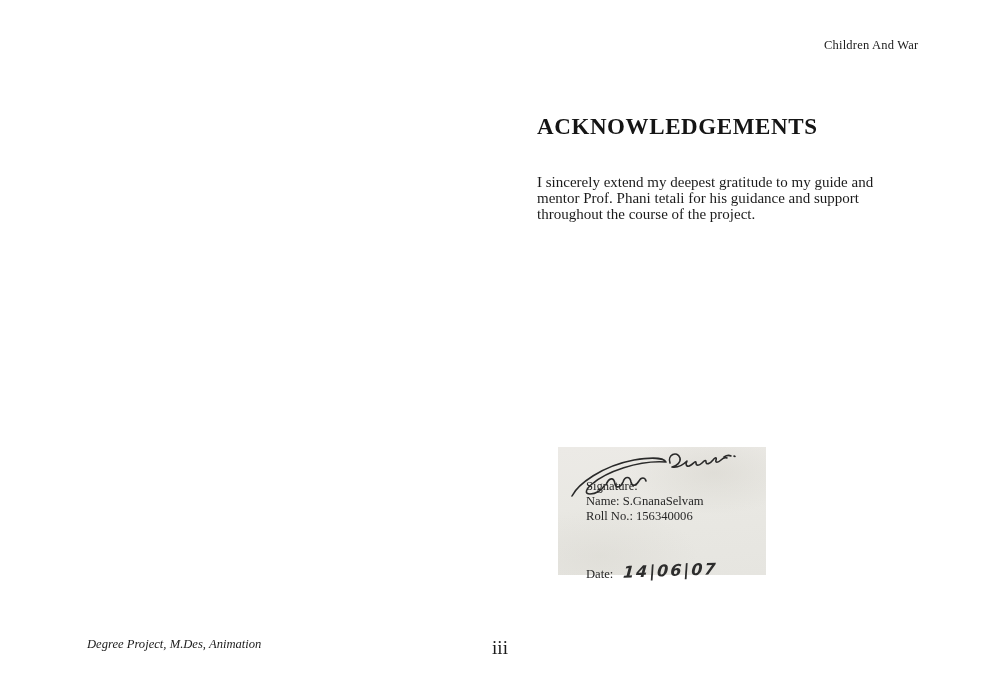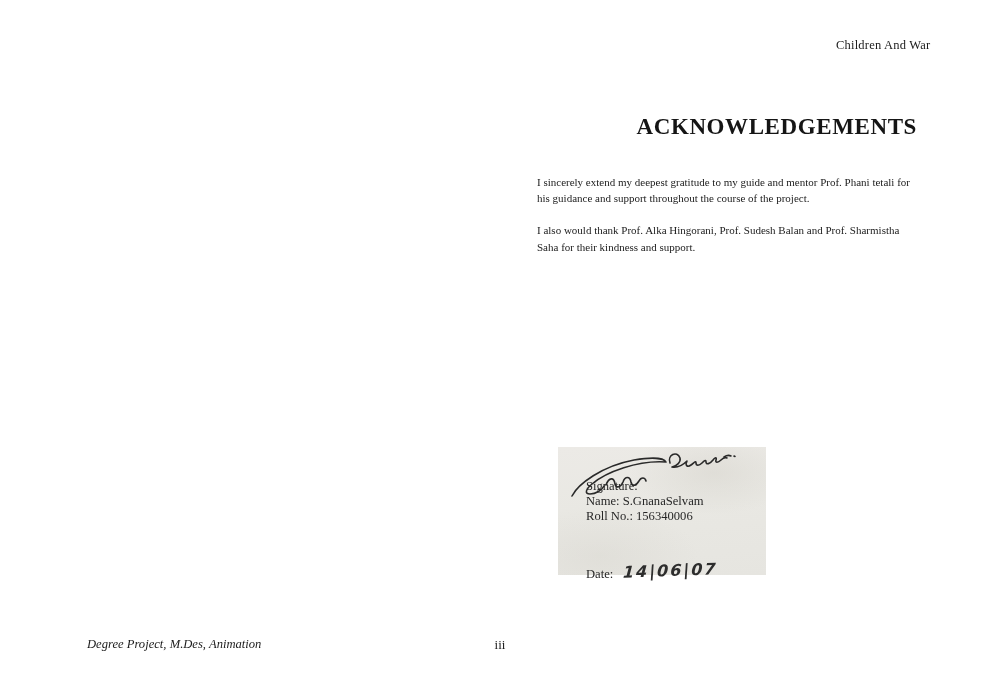--- a/index.html
+++ b/index.html
@@ -21,40 +21,38 @@
     background: #ffffff;
   }
   .running-header {
     position: absolute;
     top: 38px;
     left: 824px;
     font-size: 12.5px;
     letter-spacing: 0.2px;
     color: #1b1b1b;
     white-space: nowrap;
-    margin-left: 12px;
   }
   .content {
     position: absolute;
     left: 537px;
     top: 114px;
     width: 380px;
   }
   .doc-title {
     margin: 0 0 34px 0;
     font-size: 23px;
     font-weight: bold;
     letter-spacing: 0.6px;
     color: #151515;
     white-space: nowrap;
-    text-align: right;
   }
   .doc-paragraph {
     margin: 0 0 16px 0;
-    font-size: 11px;
+    font-size: 15px;
     line-height: 16.2px;
     color: #1b1b1b;
     text-align: left;
   }
   .signature-panel {
     position: absolute;
     left: 558px;
     top: 447px;
     width: 208px;
     height: 128px;
@@ -101,38 +99,37 @@
     color: #1b1b1b;
     white-space: nowrap;
     font-style: italic;
   }
   .page-number {
     position: absolute;
     left: 470px;
     top: 637px;
     width: 60px;
     text-align: center;
-    font-size: 13px;
+    font-size: 19px;
     color: #1b1b1b;
   }
 </style>
 </head>
 <body>
 
 <div class="page">
 
   <div class="running-header">Children And War</div>
 
   <div class="content">
     <h1 class="doc-title">ACKNOWLEDGEMENTS</h1>
 
     <p class="doc-paragraph">I sincerely extend my deepest gratitude to my guide and mentor Prof. Phani tetali for his guidance and support throughout the course of the project.</p>
 
 
-    <p class="doc-paragraph">I also would thank Prof. Alka Hingorani, Prof. Sudesh Balan and Prof. Sharmistha Saha for their kindness and support.</p>
 
   </div>
 
   <div class="signature-panel">
 
     <svg class="signature-scrawl" viewBox="0 0 170 52" fill="none" xmlns="http://www.w3.org/2000/svg">
       <g stroke="#2a2a2a" stroke-width="1.6" stroke-linecap="round" stroke-linejoin="round" fill="none">
         <path d="M4,46 C10,34 34,16 66,10 C84,7 96,8 98,12 C70,10 38,22 24,34 C18,39 16,44 22,44 C28,44 34,40 36,36"></path>
         <path d="M38,35 c3,-8 8,-8 9,-1 c1,5 6,3 8,-2 c2,-6 7,-6 8,0 c1,5 5,4 8,-1 c2,-4 6,-4 7,0"></path>
         <path d="M102,13 c-3,-8 7,-13 10,-5 c1,4 -3,8 -8,9 c6,1 11,-2 15,-6 c-2,4 0,7 4,4 c3,-2 5,-5 5,-2 c0,3 3,3 6,0 c2,-2 4,-4 4,-1 c0,3 4,2 7,-2 c2,-3 4,-3 3,0 c-1,3 2,3 5,0 c2,-2 4,-3 6,-2"></path>

